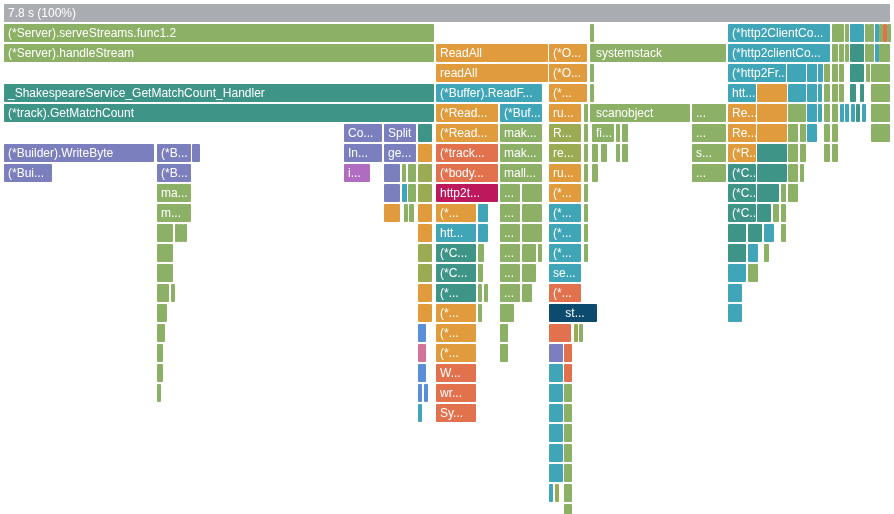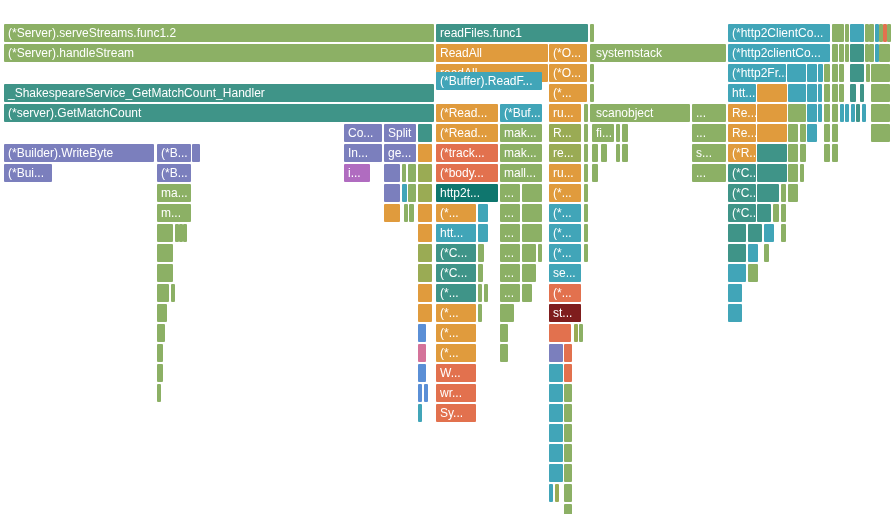--- a/index.html
+++ b/index.html
@@ -38,25 +38,25 @@
   }
   .frame .lbl {
     display: block;
     pointer-events: none;
   }
 </style>
 </head>
 <body>
 
 <div id="flamegraph">
+    <div class="frame header" style="left: 4px; top: 4px; width: 886px; height: 18px; background: rgb(169, 172, 176);">
+      <span class="lbl">7.8 s (100%)</span>
+    </div>
     <div class="frame" style="left: 4px; top: 24px; width: 430px; height: 18px; background: rgb(140, 176, 101);">
       <span class="lbl">(*Server).serveStreams.func1.2</span>
-    </div>
-    <div class="frame" style="left: 436px; top: 24px; width: 152px; height: 18px; background: rgb(63, 148, 136);">
-      <span class="lbl">readFiles.func1</span>
     </div>
     <div class="frame" style="left: 590px; top: 24px; width: 1px; height: 18px; background: rgb(140, 176, 101);"></div>
     <div class="frame" style="left: 728px; top: 24px; width: 102px; height: 18px; background: rgb(65, 165, 184);">
       <span class="lbl">(*http2ClientCo...</span>
     </div>
     <div class="frame" style="left: 832px; top: 24px; width: 12px; height: 18px; background: rgb(140, 176, 101);"></div>
     <div class="frame" style="left: 845px; top: 24px; width: 4px; height: 18px; background: rgb(140, 176, 101);"></div>
     <div class="frame" style="left: 850px; top: 24px; width: 14px; height: 18px; background: rgb(65, 165, 184);"></div>
     <div class="frame" style="left: 865px; top: 24px; width: 3px; height: 18px; background: rgb(140, 176, 101);"></div>
     <div class="frame" style="left: 869px; top: 24px; width: 5px; height: 18px; background: rgb(140, 176, 101);"></div>
@@ -103,42 +103,42 @@
     <div class="frame" style="left: 818px; top: 64px; width: 5px; height: 18px; background: rgb(65, 165, 184);"></div>
     <div class="frame" style="left: 824px; top: 64px; width: 6px; height: 18px; background: rgb(140, 176, 101);"></div>
     <div class="frame" style="left: 832px; top: 64px; width: 6px; height: 18px; background: rgb(140, 176, 101);"></div>
     <div class="frame" style="left: 839px; top: 64px; width: 5px; height: 18px; background: rgb(140, 176, 101);"></div>
     <div class="frame" style="left: 850px; top: 64px; width: 14px; height: 18px; background: rgb(63, 148, 136);"></div>
     <div class="frame" style="left: 866px; top: 64px; width: 3px; height: 18px; background: rgb(140, 176, 101);"></div>
     <div class="frame" style="left: 871px; top: 64px; width: 19px; height: 18px; background: rgb(140, 176, 101);"></div>
     <div class="frame" style="left: 4px; top: 84px; width: 430px; height: 18px; background: rgb(63, 148, 136);">
       <span class="lbl">_ShakespeareService_GetMatchCount_Handler</span>
     </div>
-    <div class="frame" style="left: 436px; top: 72px; width: 106px; height: 18px; background: rgb(65, 165, 184);">
+    <div class="frame" style="left: 436px; top: 84px; width: 106px; height: 18px; background: rgb(65, 165, 184);">
       <span class="lbl">(*Buffer).ReadF...</span>
     </div>
     <div class="frame" style="left: 549px; top: 84px; width: 38px; height: 18px; background: rgb(224, 155, 61);">
       <span class="lbl">(*...</span>
     </div>
     <div class="frame" style="left: 590px; top: 84px; width: 1px; height: 18px; background: rgb(140, 176, 101);"></div>
     <div class="frame" style="left: 728px; top: 84px; width: 28px; height: 18px; background: rgb(65, 165, 184);">
       <span class="lbl">htt...</span>
     </div>
     <div class="frame" style="left: 757px; top: 84px; width: 30px; height: 18px; background: rgb(224, 155, 61);"></div>
     <div class="frame" style="left: 788px; top: 84px; width: 18px; height: 18px; background: rgb(65, 165, 184);"></div>
     <div class="frame" style="left: 807px; top: 84px; width: 10px; height: 18px; background: rgb(65, 165, 184);"></div>
     <div class="frame" style="left: 818px; top: 84px; width: 4px; height: 18px; background: rgb(65, 165, 184);"></div>
     <div class="frame" style="left: 824px; top: 84px; width: 6px; height: 18px; background: rgb(140, 176, 101);"></div>
     <div class="frame" style="left: 832px; top: 84px; width: 6px; height: 18px; background: rgb(140, 176, 101);"></div>
     <div class="frame" style="left: 839px; top: 84px; width: 5px; height: 18px; background: rgb(140, 176, 101);"></div>
     <div class="frame" style="left: 850px; top: 84px; width: 6px; height: 18px; background: rgb(63, 148, 136);"></div>
     <div class="frame" style="left: 860px; top: 84px; width: 4px; height: 18px; background: rgb(63, 148, 136);"></div>
     <div class="frame" style="left: 871px; top: 84px; width: 19px; height: 18px; background: rgb(140, 176, 101);"></div>
     <div class="frame" style="left: 4px; top: 104px; width: 430px; height: 18px; background: rgb(63, 148, 136);">
-      <span class="lbl">(*server).GetMatchCount</span>
+      <span class="lbl">(*track).GetMatchCount</span>
     </div>
     <div class="frame" style="left: 436px; top: 104px; width: 62px; height: 18px; background: rgb(224, 155, 61);">
       <span class="lbl">(*Read...</span>
     </div>
     <div class="frame" style="left: 500px; top: 104px; width: 42px; height: 18px; background: rgb(65, 165, 184);">
       <span class="lbl">(*Buf...</span>
     </div>
     <div class="frame" style="left: 549px; top: 104px; width: 32px; height: 18px; background: rgb(224, 155, 61);">
       <span class="lbl">ru...</span>
     </div>
@@ -272,21 +272,21 @@
     <div class="frame" style="left: 757px; top: 164px; width: 30px; height: 18px; background: rgb(63, 148, 136);"></div>
     <div class="frame" style="left: 788px; top: 164px; width: 10px; height: 18px; background: rgb(140, 176, 101);"></div>
     <div class="frame" style="left: 800px; top: 164px; width: 4px; height: 18px; background: rgb(140, 176, 101);"></div>
     <div class="frame" style="left: 157px; top: 184px; width: 34px; height: 18px; background: rgb(140, 176, 101);">
       <span class="lbl">ma...</span>
     </div>
     <div class="frame" style="left: 384px; top: 184px; width: 16px; height: 18px; background: rgb(123, 127, 189);"></div>
     <div class="frame" style="left: 402px; top: 184px; width: 5px; height: 18px; background: rgb(65, 165, 184);"></div>
     <div class="frame" style="left: 408px; top: 184px; width: 8px; height: 18px; background: rgb(140, 176, 101);"></div>
     <div class="frame" style="left: 418px; top: 184px; width: 14px; height: 18px; background: rgb(154, 171, 84);"></div>
-    <div class="frame" style="left: 436px; top: 184px; width: 62px; height: 18px; background: #0f766e;">
+    <div class="frame" style="left: 436px; top: 184px; width: 62px; height: 18px; background: #be185d;">
       <span class="lbl">http2t...</span>
     </div>
     <div class="frame" style="left: 500px; top: 184px; width: 20px; height: 18px; background: rgb(140, 176, 101);">
       <span class="lbl">...</span>
     </div>
     <div class="frame" style="left: 522px; top: 184px; width: 20px; height: 18px; background: rgb(140, 176, 101);"></div>
     <div class="frame" style="left: 549px; top: 184px; width: 32px; height: 18px; background: rgb(224, 155, 61);">
       <span class="lbl">(*...</span>
     </div>
     <div class="frame" style="left: 584px; top: 184px; width: 3px; height: 18px; background: rgb(140, 176, 101);"></div>
@@ -391,21 +391,21 @@
       <span class="lbl">(*...</span>
     </div>
     <div class="frame" style="left: 728px; top: 284px; width: 14px; height: 18px; background: rgb(65, 165, 184);"></div>
     <div class="frame" style="left: 157px; top: 304px; width: 10px; height: 18px; background: rgb(140, 176, 101);"></div>
     <div class="frame" style="left: 418px; top: 304px; width: 14px; height: 18px; background: rgb(224, 155, 61);"></div>
     <div class="frame" style="left: 436px; top: 304px; width: 40px; height: 18px; background: rgb(224, 155, 61);">
       <span class="lbl">(*...</span>
     </div>
     <div class="frame" style="left: 478px; top: 304px; width: 4px; height: 18px; background: rgb(140, 176, 101);"></div>
     <div class="frame" style="left: 500px; top: 304px; width: 14px; height: 18px; background: rgb(140, 176, 101);"></div>
-    <div class="frame" style="left: 549px; top: 304px; width: 32px; height: 18px; background: #7f1d1d;">
+    <div class="frame" style="left: 549px; top: 304px; width: 48px; height: 18px; background: #0c4a6e; text-align: center;">
       <span class="lbl">st...</span>
     </div>
     <div class="frame" style="left: 728px; top: 304px; width: 14px; height: 18px; background: rgb(65, 165, 184);"></div>
     <div class="frame" style="left: 157px; top: 324px; width: 8px; height: 18px; background: rgb(140, 176, 101);"></div>
     <div class="frame" style="left: 418px; top: 324px; width: 8px; height: 18px; background: rgb(90, 143, 214);"></div>
     <div class="frame" style="left: 436px; top: 324px; width: 40px; height: 18px; background: rgb(224, 155, 61);">
       <span class="lbl">(*...</span>
     </div>
     <div class="frame" style="left: 500px; top: 324px; width: 8px; height: 18px; background: rgb(140, 176, 101);"></div>
     <div class="frame" style="left: 549px; top: 324px; width: 22px; height: 18px; background: rgb(226, 113, 78);"></div>

